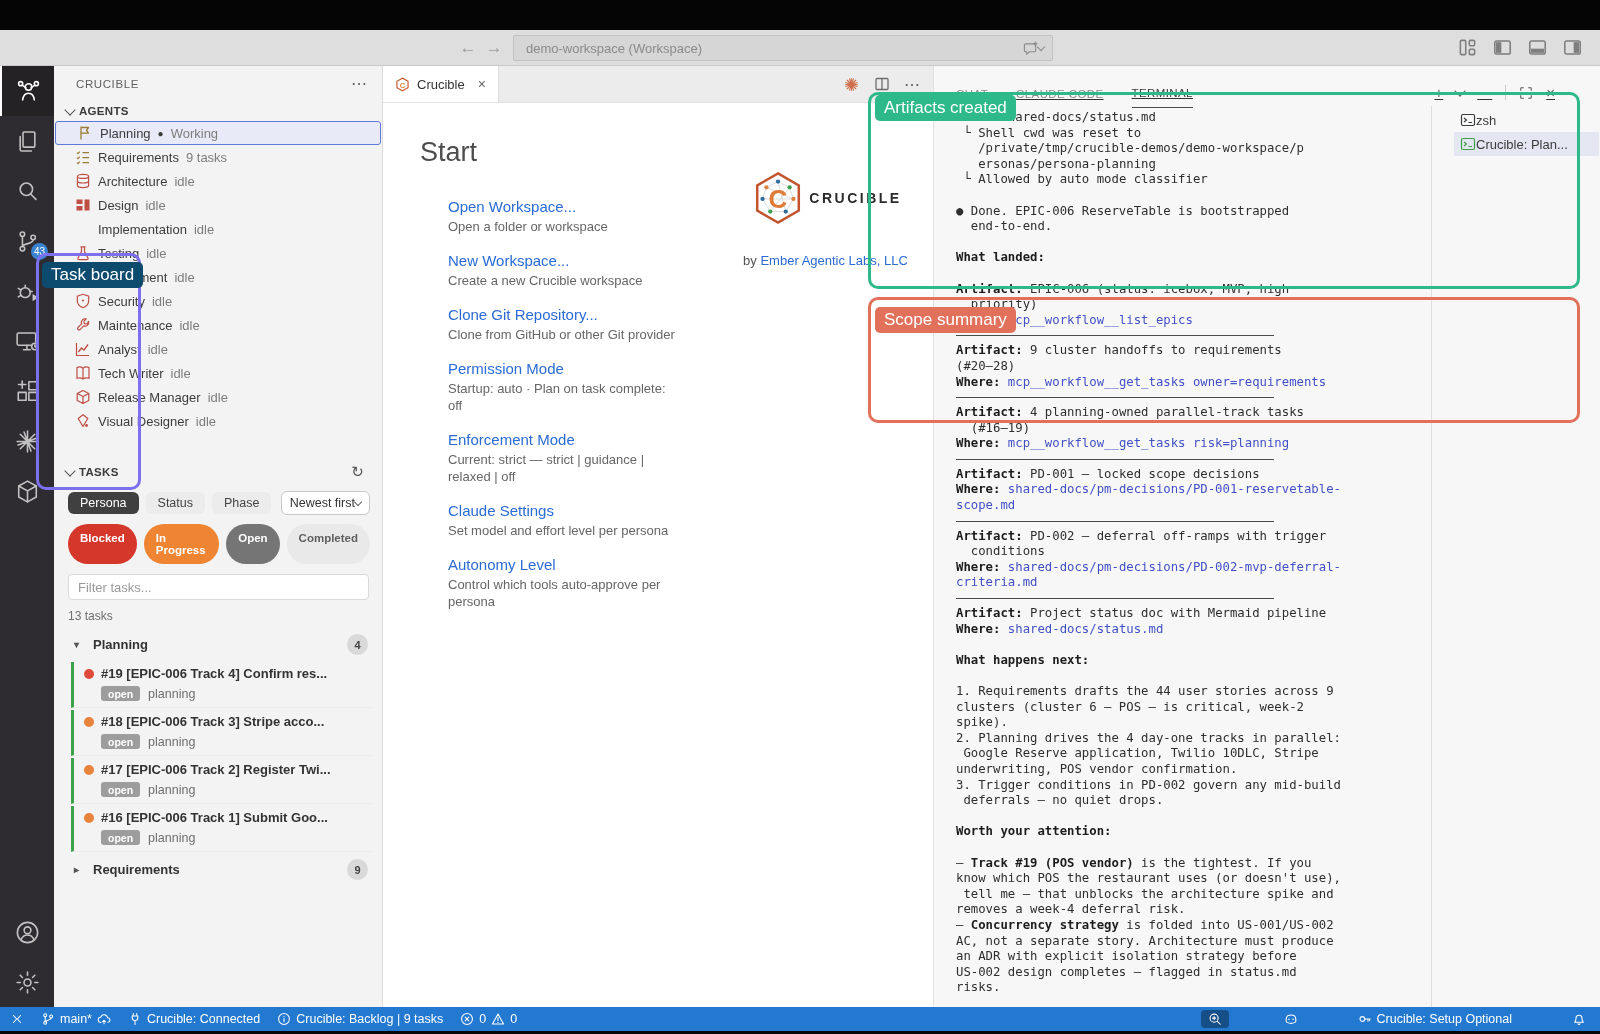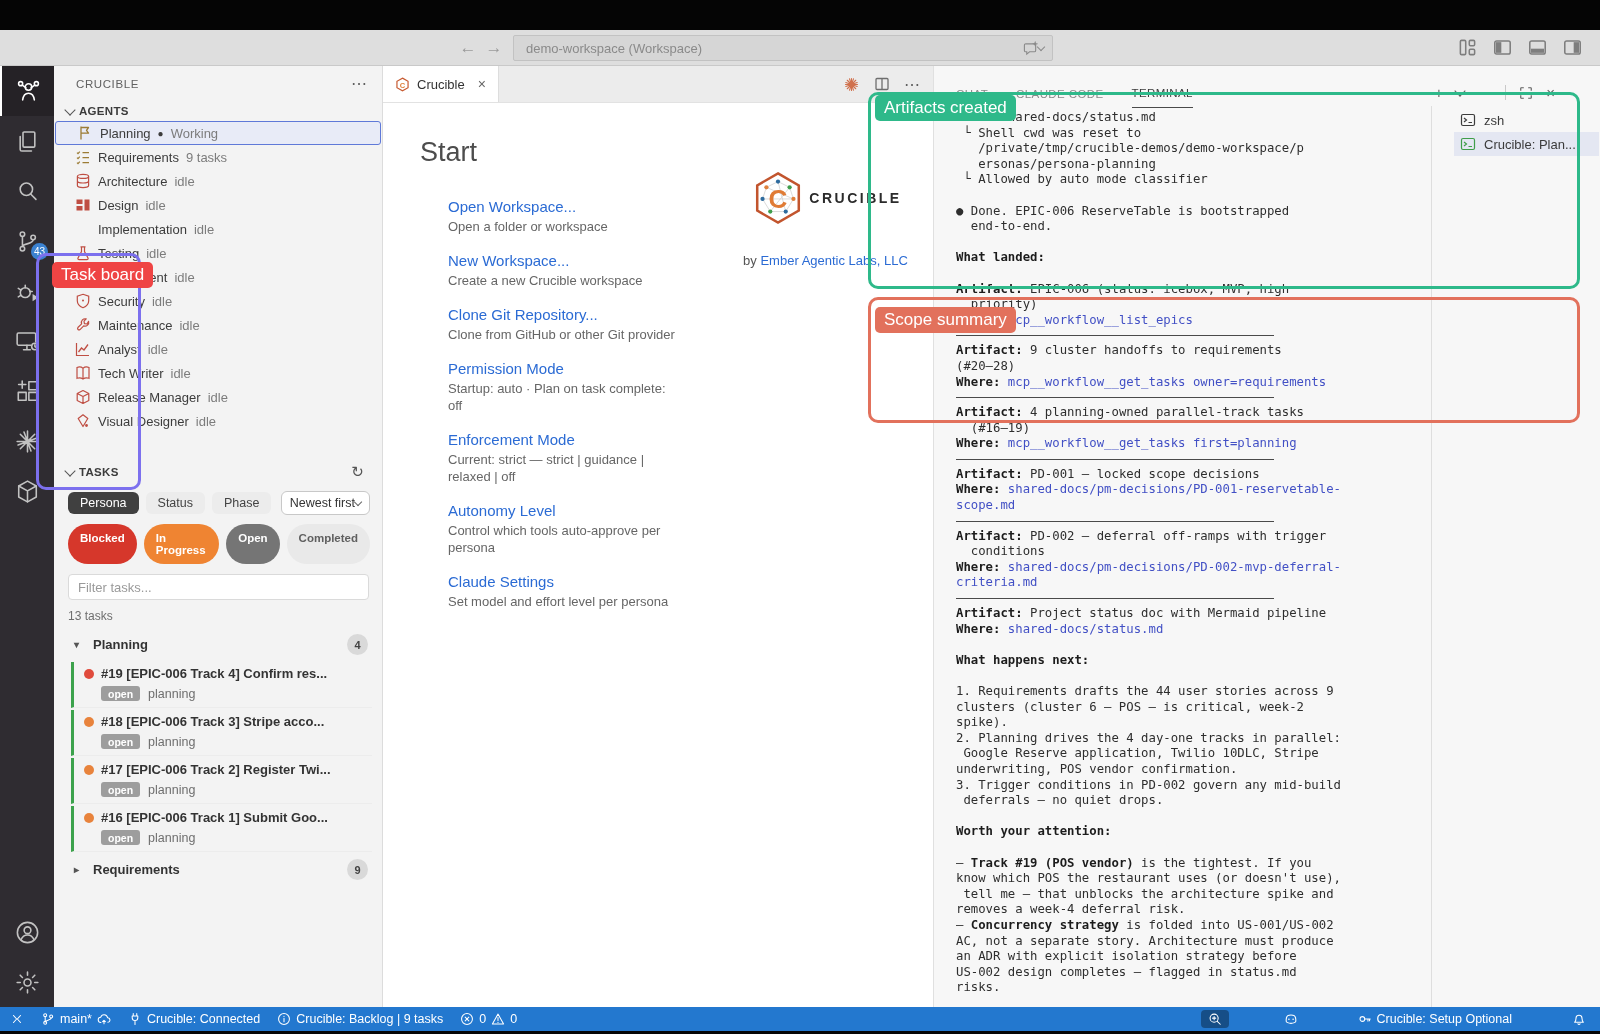--- a/index.html
+++ b/index.html
@@ -104,37 +104,37 @@
   .lnk .d { color:#666; font-size:13px; line-height:17px; max-width:228px; }
   #brand { position:absolute; left:355px; top:66px; width:175px; text-align:center; }
   #brand .logo-row { display:flex; align-items:center; justify-content:center; gap:2px; }
   #brand-name { font-size:14px; font-weight:bold; letter-spacing:2.5px; color:#2b2b2b; }
   #brand-by { margin-top:26px; font-size:13px; color:#555; }
   #brand-by a { color:#2b6bd4; text-decoration:none; }
 
   
   #panel { position:absolute; left:933px; top:66px; width:667px; height:941px; background:#f7f7f7;
            border-left:1px solid #e0e0e0; }
-  #panel-head { height:37px; display:flex; align-items:center; padding:16px 45px 0 22px; }
+  #panel-head { height:37px; display:flex; align-items:center; padding:16px 45px 0 22px;text-decoration:underline; }
   .p-tab { font-size:11.5px; letter-spacing:.4px; color:#8a8a8a; margin-right:28px; padding:10px 0 8px; }
   .p-tab.active { color:#3b3b3b; border-bottom:1.5px solid #4a4a4a; }
   .p-actions { margin-left:auto; display:flex; align-items:center; gap:13px; color:#5f5f5f; }
   .p-actions .sep { width:1px; height:15px; background:#c9c9c9; }
   .p-actions .g { font-size:15px; }
   #term-out { position:absolute; left:0; top:40px; width:487px; bottom:0; padding:4px 8px 0 22px;
               font-family:"DejaVu Sans Mono", monospace; font-size:12.3px; line-height:15.6px;
               color:#2e2e2e; overflow:hidden; }
   .term-line { white-space:pre-wrap; word-break:break-word; }
   .term-line .b { font-weight:bold; color:#1c1c1c; }
   .term-line .l { color:#4250c5; }
   .term-hr { border:none; border-top:1px solid #4a4a4a; width:318px; margin:7px 0 7px 0; }
   .term-gap { height:15.6px; }
   #term-divider { position:absolute; left:497px; top:40px; bottom:0; width:1px; background:#dedede; }
   #term-list { position:absolute; left:520px; top:42px; width:145px; }
-  .tl-row { display:flex; align-items:center; gap:8px; height:24px; padding:0 6px; font-size:13px;
+  .tl-row { display:flex; align-items:center; height:24px; padding:0 6px; font-size:13px;
             color:#3b3b3b; white-space:nowrap; }
   .tl-row.selected { background:#e4e7f2; }
   .tl-ic { width:16px; height:16px; }
 
   
   #statusbar { position:absolute; left:0; top:1007px; width:1600px; height:24px; background:#2378cf;
                color:#fff; display:flex; align-items:center; font-size:12.5px; padding:0 10px; }
   .sb-item { display:flex; align-items:center; gap:5px; margin-right:17px; }
   .sb-item svg { width:14px; height:14px; stroke:#fff; fill:none; stroke-width:1.2;
                  stroke-linecap:round; stroke-linejoin:round; }
@@ -557,26 +557,26 @@
         </div>
         <div class="lnk">
           <div class="t">Permission Mode</div>
           <div class="d">Startup: auto · Plan on task complete: off</div>
         </div>
         <div class="lnk">
           <div class="t">Enforcement Mode</div>
           <div class="d">Current: strict — strict | guidance | relaxed | off</div>
         </div>
         <div class="lnk">
+          <div class="t">Claude Settings</div>
+          <div class="d">Set model and effort level per persona</div>
+        </div>
+        <div class="lnk">
           <div class="t">Autonomy Level</div>
           <div class="d">Control which tools auto-approve per persona</div>
-        </div>
-        <div class="lnk">
-          <div class="t">Claude Settings</div>
-          <div class="d">Set model and effort level per persona</div>
         </div>
       </div>
     <div id="brand">
       <div class="logo-row">
         <span class="icon">
           <svg width="58" height="58" viewBox="0 0 60 60">
             <path d="M30 4.5l21.5 12.5v26L30 55.5 8.5 43V17z" fill="none" stroke="#c2552e" stroke-width="2.6"></path>
             <g stroke="#c9c9c9" stroke-width=".7">
               <path d="M30 13l12 6M42 19l4 12M46 31l-8 13M38 44H22M22 44l-8-13M14 31l4-12M18 19l12-6M30 13l8 31M22 44l20-25M18 19l28 12M14 31h32"></path>
             </g>
@@ -632,21 +632,21 @@
       <div class="term-line"><span class="b">Artifact:</span><span> EPIC-006 (status: icebox, MVP, high
   priority)</span></div>
       <div class="term-line"><span class="b">Where:</span><span> </span><span class="l">mcp__workflow__list_epics</span></div>
       <hr class="term-hr">
       <div class="term-line"><span class="b">Artifact:</span><span> 9 cluster handoffs to requirements
 (#20–28)</span></div>
       <div class="term-line"><span class="b">Where:</span><span> </span><span class="l">mcp__workflow__get_tasks owner=requirements</span></div>
       <hr class="term-hr">
       <div class="term-line"><span class="b">Artifact:</span><span> 4 planning-owned parallel-track tasks
   (#16–19)</span></div>
-      <div class="term-line"><span class="b">Where:</span><span> </span><span class="l">mcp__workflow__get_tasks first=planning</span></div>
+      <div class="term-line"><span class="b">Where:</span><span> </span><span class="l">mcp__workflow__get_tasks risk=planning</span></div>
       <hr class="term-hr">
       <div class="term-line"><span class="b">Artifact:</span><span> PD-001 — locked scope decisions</span></div>
       <div class="term-line"><span class="b">Where:</span><span> </span><span class="l">shared-docs/pm-decisions/PD-001-reservetable-
 scope.md</span></div>
       <hr class="term-hr">
       <div class="term-line"><span class="b">Artifact:</span><span> PD-002 — deferral off-ramps with trigger
   conditions</span></div>
       <div class="term-line"><span class="b">Where:</span><span> </span><span class="l">shared-docs/pm-decisions/PD-002-mvp-deferral-
 criteria.md</span></div>
       <hr class="term-hr">
@@ -789,17 +789,17 @@
             <path d="M6.8 13.4a1.3 1.3 0 0 0 2.4 0"></path>
           </svg>
       </span>
     </span>
   </span>
 </div>
 
 <div id="bottom-black"></div>
 
 <div class="anno" id="anno-0" style="left: 36px; top: 253px; width: 105px; height: 237px; border-color: rgb(124, 112, 238);"></div>
-<div class="anno-label" id="anno-label-0" style="left: 52px; top: 262px; background: #ef4444;">Task board</div>
+<div class="anno-label" id="anno-label-0" style="left: 42px; top: 262px; background: #0c4a6e;">Task board</div>
 <div class="anno" id="anno-1" style="left: 868px; top: 92px; width: 712px; height: 197px; border-color: rgb(46, 185, 138);"></div>
 <div class="anno-label" id="anno-label-1" style="left: 875px; top: 95px; background: rgb(46, 185, 138);">Artifacts created</div>
 <div class="anno" id="anno-2" style="left: 868px; top: 297px; width: 712px; height: 126px; border-color: rgb(226, 113, 92);"></div>
 <div class="anno-label" id="anno-label-2" style="left: 875px; top: 307px; background: rgb(226, 113, 92);">Scope summary</div>
 
 </body></html>

